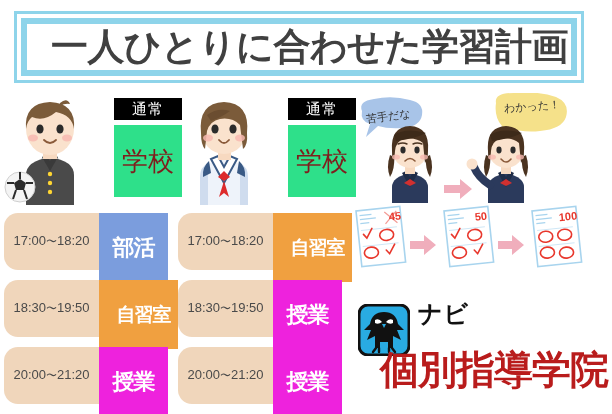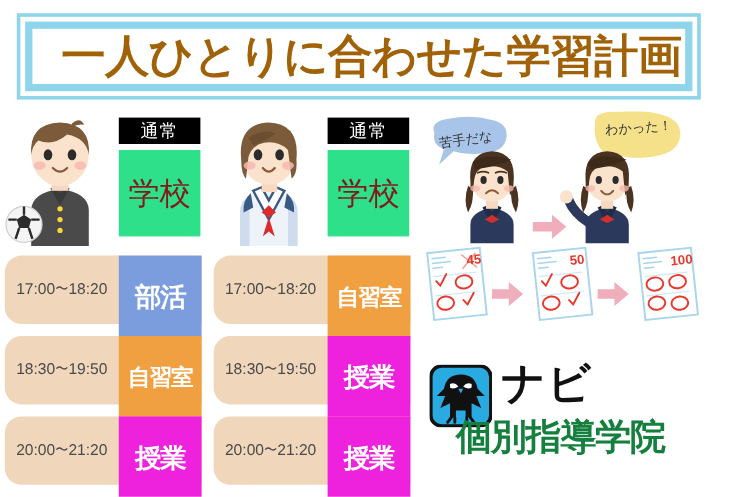--- a/index.html
+++ b/index.html
@@ -38,21 +38,21 @@
   }
   .title-text {
     position: absolute;
     left: 0;
     top: 0;
     right: 0;
     bottom: 0;
     display: flex;
     align-items: center;
     justify-content: center;
-    color: #a16207;
+    color: #404040;
     font-size: 37px;
     font-weight: bold;
     letter-spacing: -0.5px;
     white-space: nowrap;
     line-height: 1;
     padding-bottom: 2px;
     box-sizing: border-box;
     padding-left: 21px;
   }
 
@@ -77,21 +77,21 @@
   .avatar-wrap {
     position: absolute;
     left: 0;
     top: 2px;
     width: 92px;
     height: 110px;
   }
 
   .head-labels {
     position: absolute;
-    left: 95px;
+    left: 110px;
     top: 5px;
     width: 68px;
   }
   .label-normal {
     height: 22px;
     background: #000000;
     color: #ffffff;
     font-size: 15px;
     display: flex;
     align-items: center;
@@ -153,21 +153,21 @@
     width: 69px;
     height: 69px;
     display: flex;
     align-items: center;
     justify-content: center;
     color: #ffffff;
     font-size: 22px;
     font-weight: bold;
     letter-spacing: -1px;
   }
-  .act.small { font-size: 19px; }
+  .act.small { font-size: 19px; padding-left: 10px; }
 
   
   .right-panel {
     position: absolute;
     left: 348px;
     top: 93px;
     width: 264px;
     height: 321px;
   }
 
@@ -186,34 +186,34 @@
     position: absolute;
     left: 6px;
     top: 6px;
     width: 52px;
     height: 52px;
   }
   .logo-navi {
     position: absolute;
     left: 66px;
     top: 4px;
-    font-size: 36px;
+    font-size: 24px;
     font-weight: bold;
     color: #111111;
     letter-spacing: 1px;
     line-height: 1;
     text-align: center;
   }
   .logo-sub {
     position: absolute;
     left: 28px;
     top: 52px;
-    font-size: 30px;
+    font-size: 39px;
     font-weight: bold;
-    color: #15803d;
+    color: #b91c1c;
     letter-spacing: -1px;
     line-height: 1;
     white-space: nowrap;
   }
 </style>
 </head>
 <body>
 
 <div class="title-frame">
   <div class="title-frame-inner">

